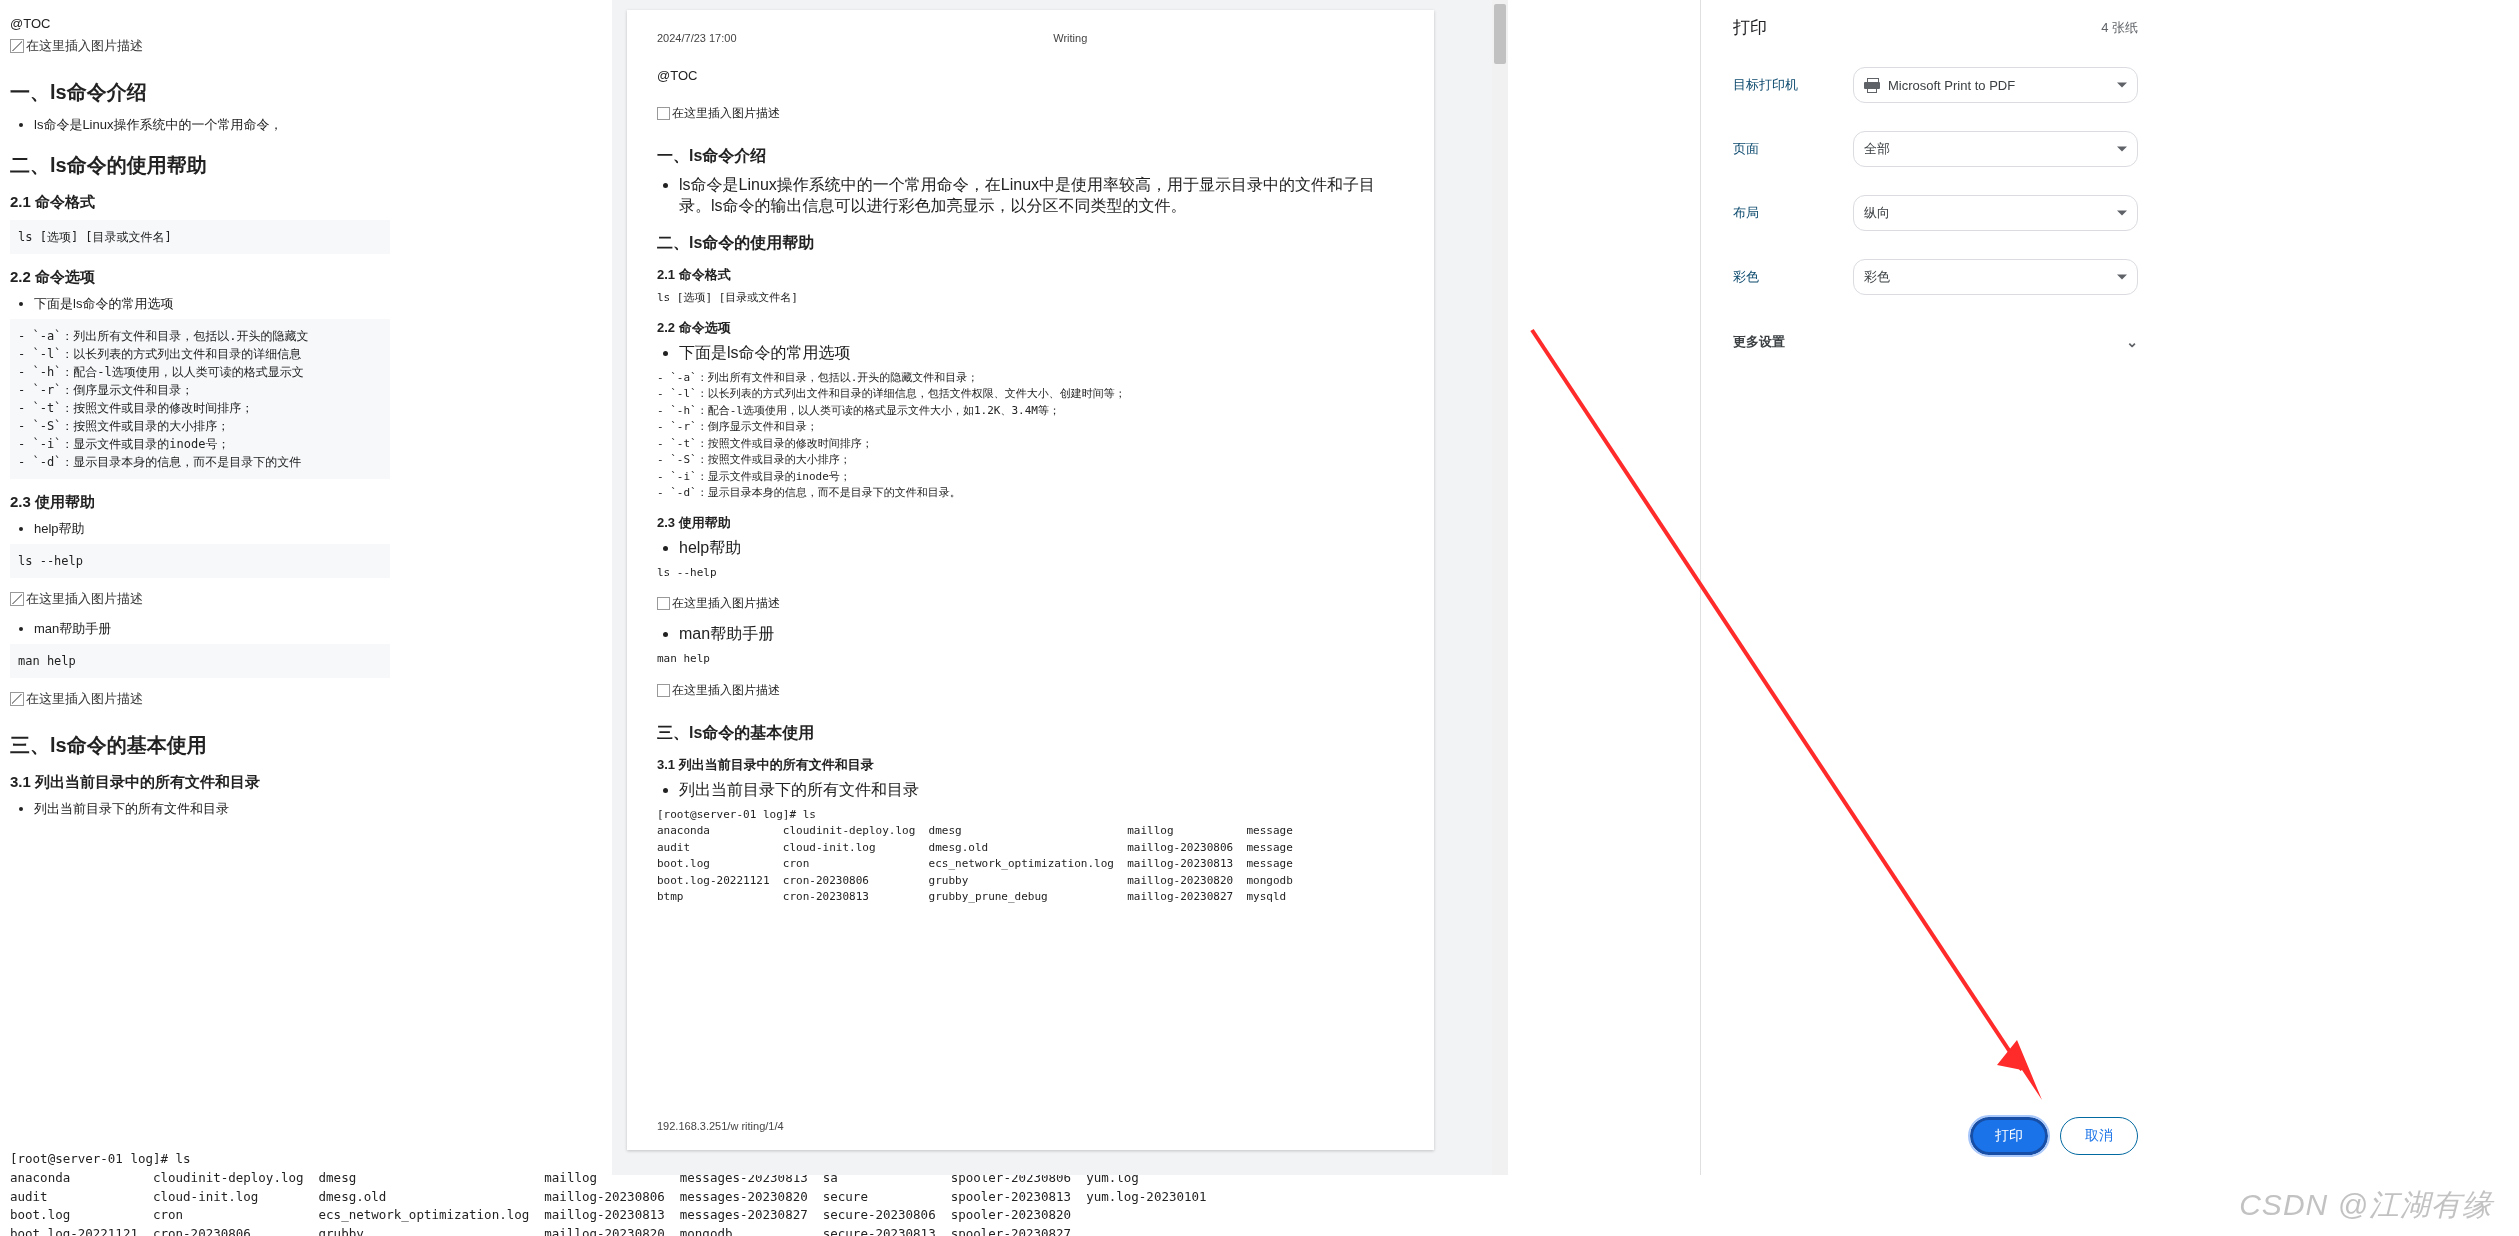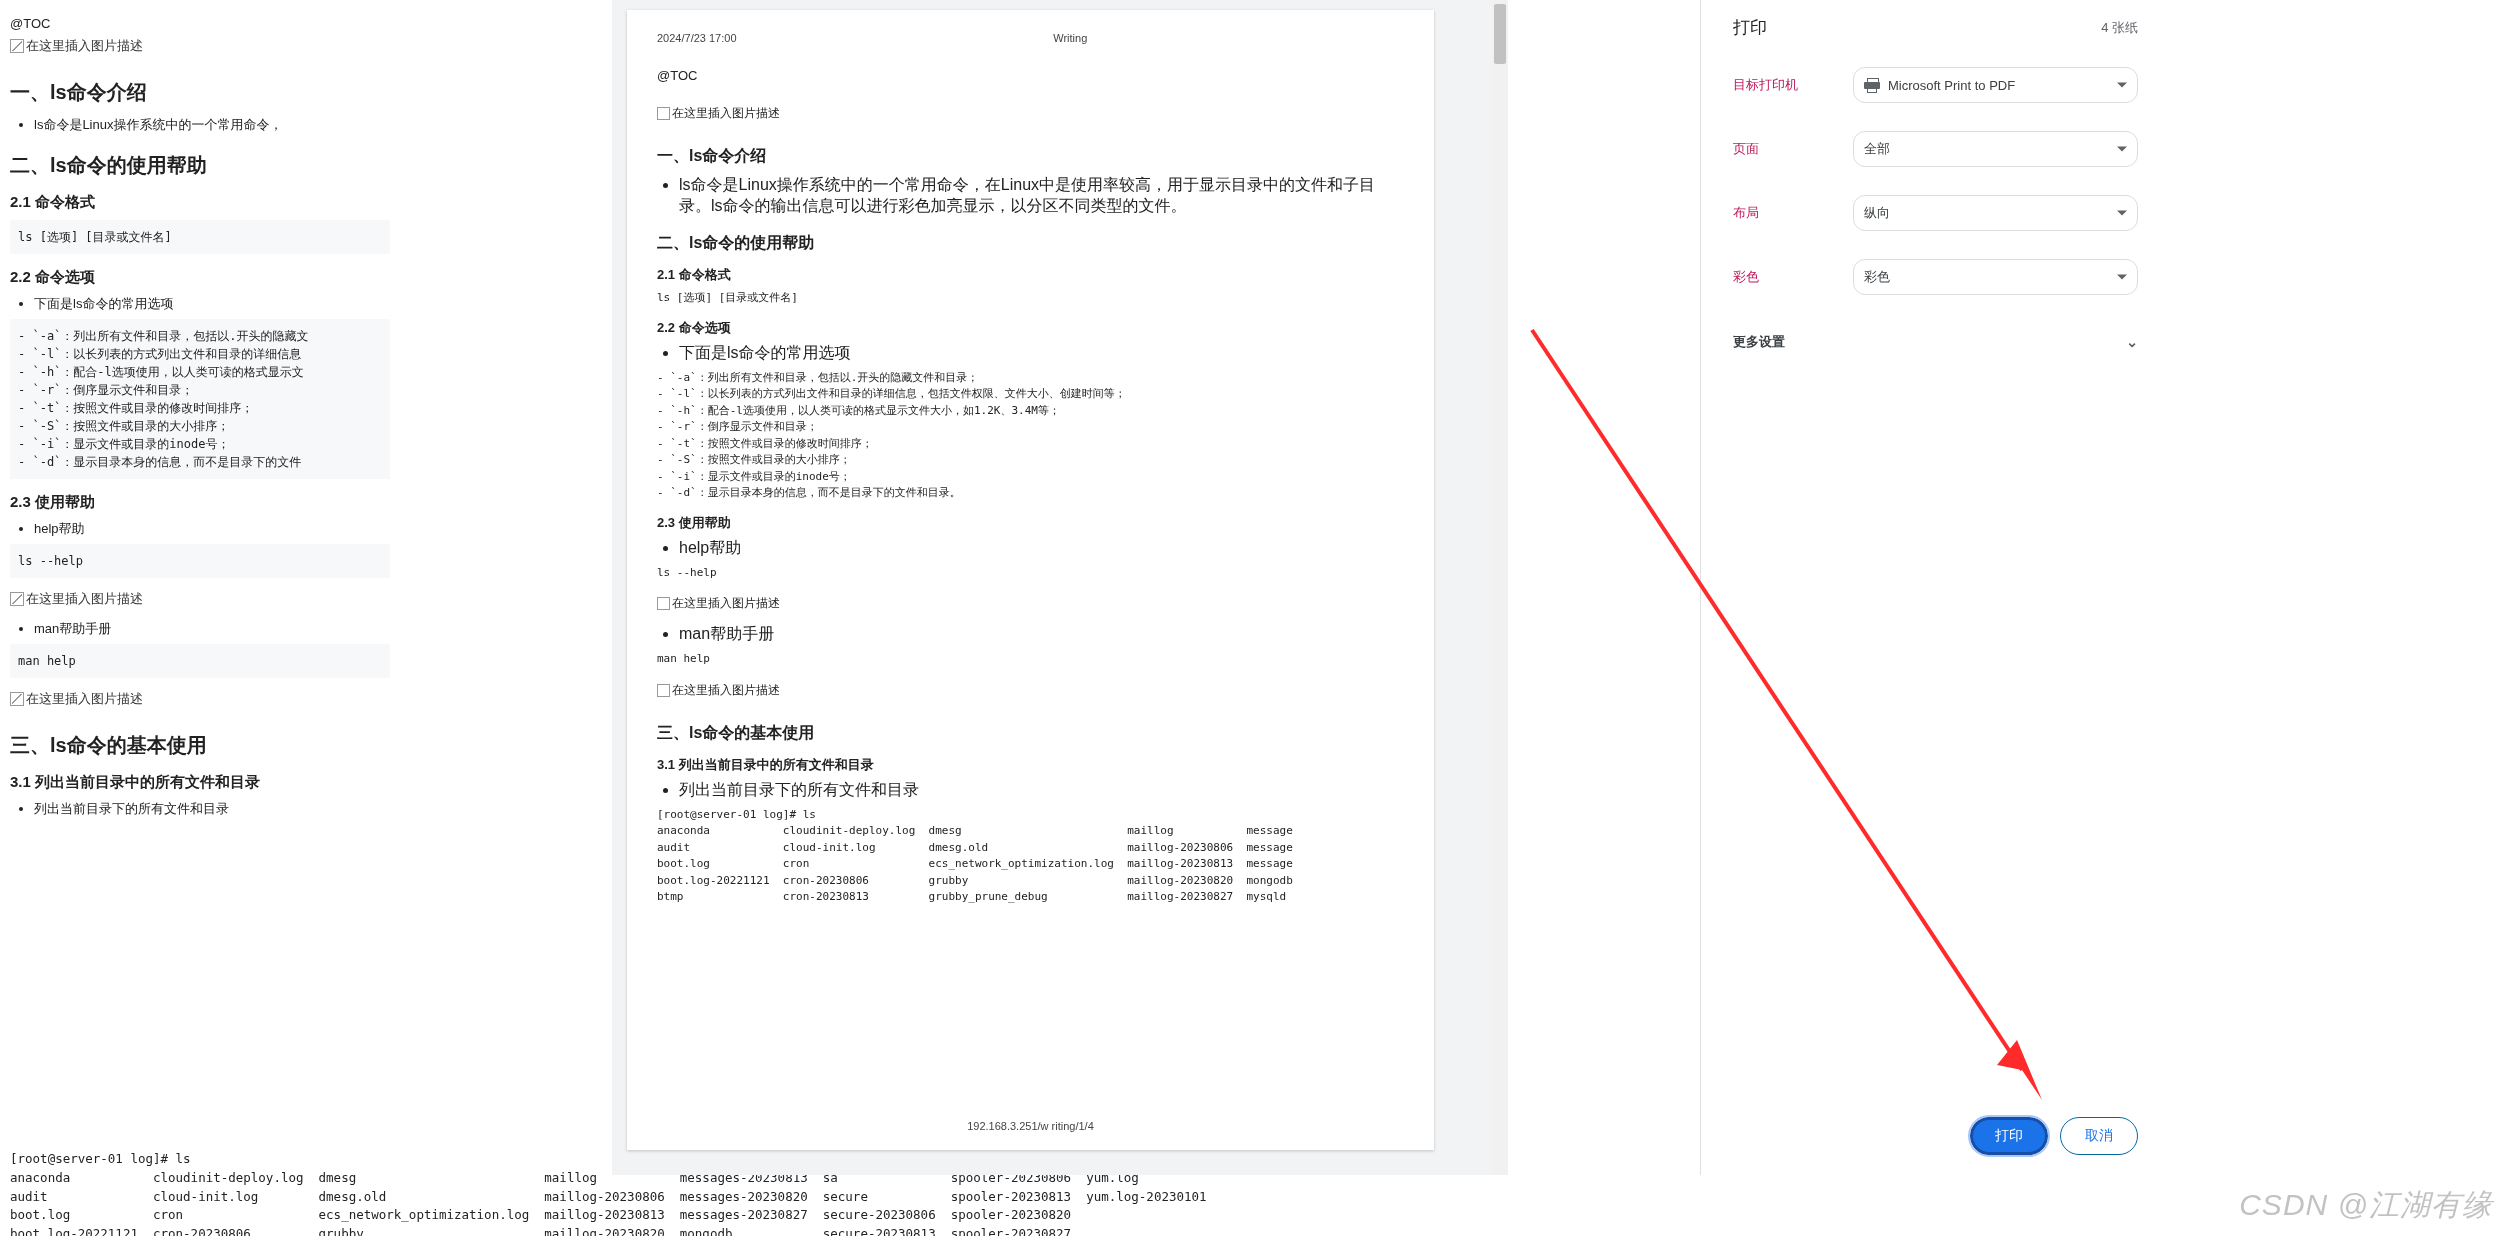--- a/index.html
+++ b/index.html
@@ -26,29 +26,29 @@
   .preview-page { position: absolute; left: 15px; top: 10px; width: 807px; height: 1140px; background: #fff; box-shadow: 0 1px 3px rgba(0,0,0,.2); padding: 22px 30px; font-size: 12px; color:#222; }
   .preview-page .ph-header { display:flex; justify-content:space-between; font-size:11px; color:#444; margin-bottom:24px; }
   .preview-page .toc { font-size:13px; margin-bottom:14px; }
   .preview-page .img-ph { display:inline-flex; align-items:center; gap:2px; margin:8px 0; font-size:12px;}
   .preview-page .img-ph .brk { display:inline-block; width:13px; height:13px; border:1px solid #999; }
   .preview-page h2 { font-size:16px; font-weight:700; margin:16px 0 8px; }
   .preview-page h3 { font-size:13px; font-weight:700; margin:12px 0 6px; }
   .preview-page ul { padding-left:22px; margin:4px 0; }
   .preview-page ul li { list-style:disc; margin:3px 0; font-size:16px;}
   .preview-page .code { font-family:Consolas,monospace; font-size:11px; margin:6px 0; white-space:pre; line-height:1.5;}
-  .preview-page .footer { position:absolute; bottom:18px; left:30px; right:30px; display:flex; justify-content:center; font-size:11px; color:#444; }
+  .preview-page .footer { position:absolute; bottom:18px; left:30px; right:30px; display:flex; justify-content:flex-start; font-size:11px; color:#444; }
 
   
   .panel { position:absolute; left:1700px; top:0; width:470px; height:1175px; background:#fff; border-left:1px solid #e0e0e0; padding:16px 32px; display:flex; flex-direction:column; }
   .panel .hdr { display:flex; justify-content:space-between; align-items:center; margin-bottom:28px; }
   .panel .hdr .title { font-size:17px; font-weight:400; color:#202124; }
   .panel .hdr .count { font-size:13px; color:#5f6368; }
   .panel .row { display:flex; align-items:center; margin-bottom:28px; }
-  .panel .row .lbl { width:120px; font-size:13px; color:#be185d; }
+  .panel .row .lbl { width:120px; font-size:13px; color:#0c4a6e; }
   .panel .row .ctl { flex:1; }
   .panel select, .panel .selbox { width:100%; height:36px; border:1px solid #dadce0; border-radius:12px; background:#fff; padding:0 10px; font-size:13px; color:#3c4043; display:flex; align-items:center; gap:8px; position:relative; cursor:pointer; }
   .panel .selbox .caret { position:absolute; right:10px; top:50%; transform:translateY(-50%); width:0; height:0; border-left:5px solid transparent; border-right:5px solid transparent; border-top:5px solid #5f6368; }
   .panel .more { display:flex; justify-content:space-between; align-items:center; font-size:13px; color:#3c4043; cursor:pointer; padding:10px 0;font-weight:bold; }
   .panel .more .chev { font-size:14px; color:#5f6368; }
   .panel .spacer { flex:1; }
   .panel .btns { display:flex; justify-content:flex-end; gap:12px; padding-bottom:4px;}
   .panel .btn { min-width:78px; height:38px; border-radius:20px; font-size:14px; display:inline-flex; align-items:center; justify-content:center; cursor:pointer; border:1px solid #0369a1; background:#fff; color:#1a73e8; }
   .panel .btn.primary { background:#1a73e8; color:#fff; border:3px solid #174ea6; outline:2px solid #a8c7fa; }
 

